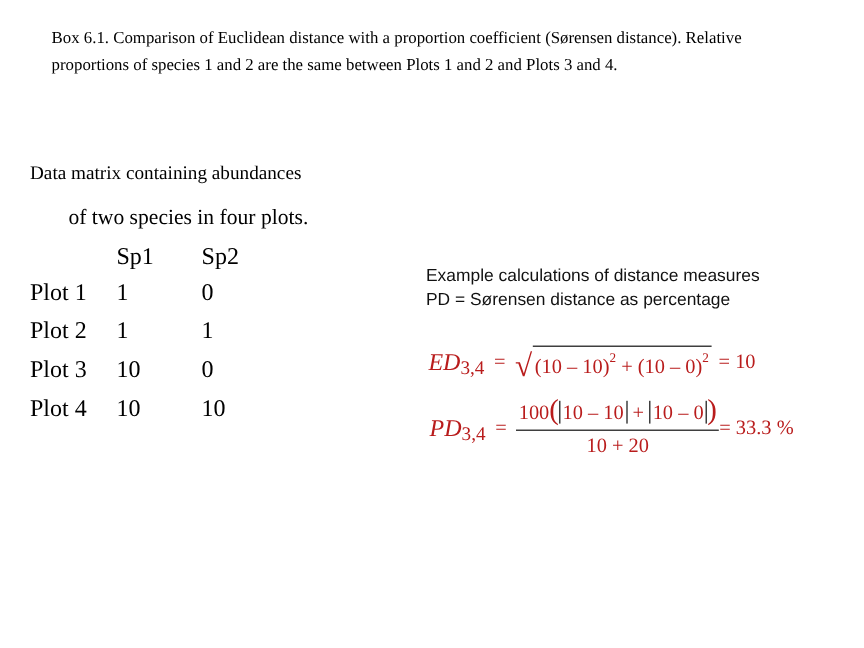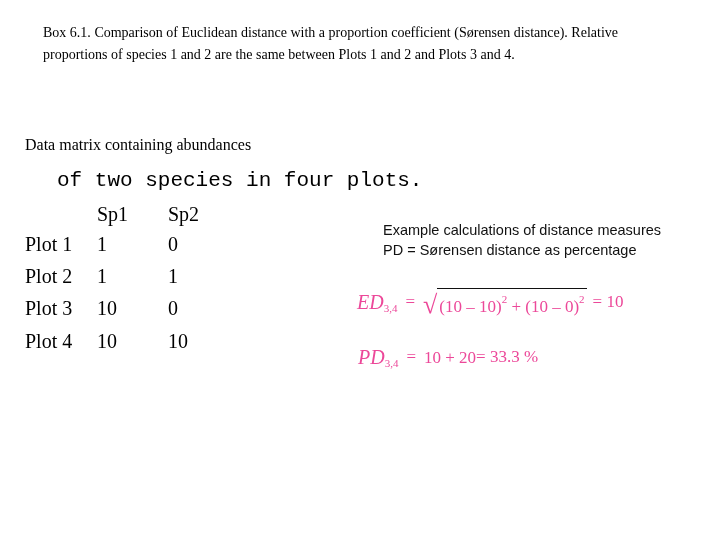--- a/index.html
+++ b/index.html
@@ -29,45 +29,43 @@
       position: absolute;
       left: 25px;
       top: 134px;
       font-size: 16px;
       line-height: 22px;
     }
     .matrix-subtitle {
       position: absolute;
       left: 57px;
       top: 170px;
-      font-size: 21px;
+      font-size: 18px;
       line-height: 22px;
-      font-family: Liberation Mono, monospace;
     }
     .cell {
       position: absolute;
       font-size: 20px;
       line-height: 22px;
       white-space: nowrap;
     }
     .example-text {
       position: absolute;
       left: 355px;
       top: 221px;
       font-family: "Liberation Sans", "DejaVu Sans", sans-serif;
       font-size: 14.5px;
       line-height: 19.5px;
       color: #111;
       white-space: nowrap;
-      margin-left: 28px;
     }
     .formula {
       position: absolute;
       font-family: "Liberation Serif", "DejaVu Serif", serif;
-      color: #ec4899;
+      color: #b91c1c;
       white-space: nowrap;
     }
     .ed-formula {
       left: 357px;
       top: 284px;
       height: 36px;
       font-size: 17px;
       display: flex;
       align-items: center;
     }
@@ -77,21 +75,21 @@
       height: 54px;
       font-size: 17px;
       display: flex;
       align-items: center;
     }
     .var {
       font-style: italic;
       font-size: 20px;
     }
     .sub {
-      font-size: 11px;
+      font-size: 16px;
       position: relative;
       top: 6px;
     }
     .eq {
       margin: 0 8px;
     }
     .sqrt-wrap {
       display: inline-flex;
       align-items: flex-end;
     }
@@ -178,16 +176,17 @@
     <span class="radicand"><span>(10 – 10)</span><sup class="pow">2</sup><span> + </span><span>(10 – 0)</span><sup class="pow">2</sup></span>
   </span>
   <span style="margin-left:6px;">= 10</span>
 </div>
 
 <div class="formula pd-formula">
   <span class="var">PD</span>
     <span class="sub">3,4</span>
   <span class="eq">=</span>
   <span class="fraction">
+    <span class="numerator"><span>100</span><span class="big-paren">(</span><span class="abs">10 – 10</span><span> + </span><span class="abs">10 – 0</span><span class="big-paren">)</span></span>
     <span class="denominator">10 + 20</span>
   </span>
   <span style="margin-left:0;">= 33.3 %</span>
 </div>
 
 </body></html>

